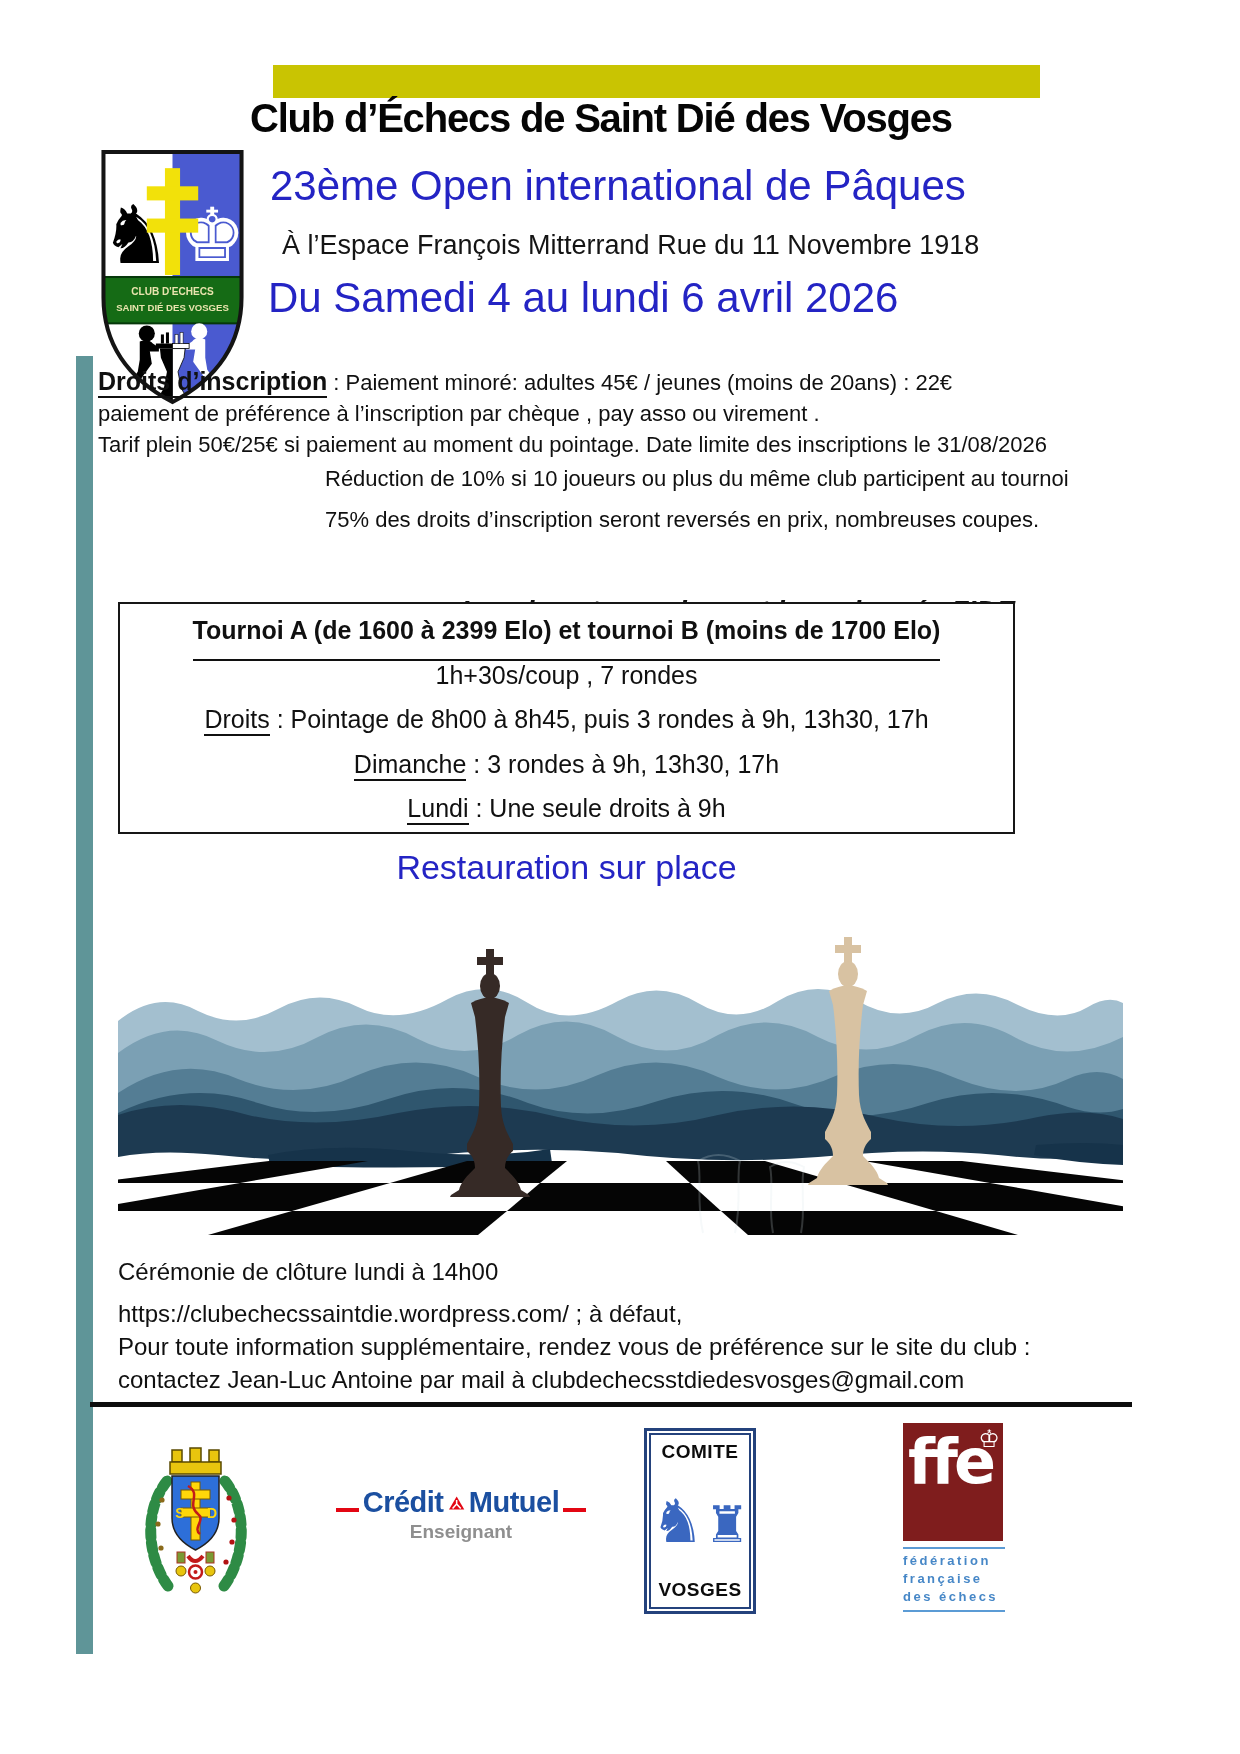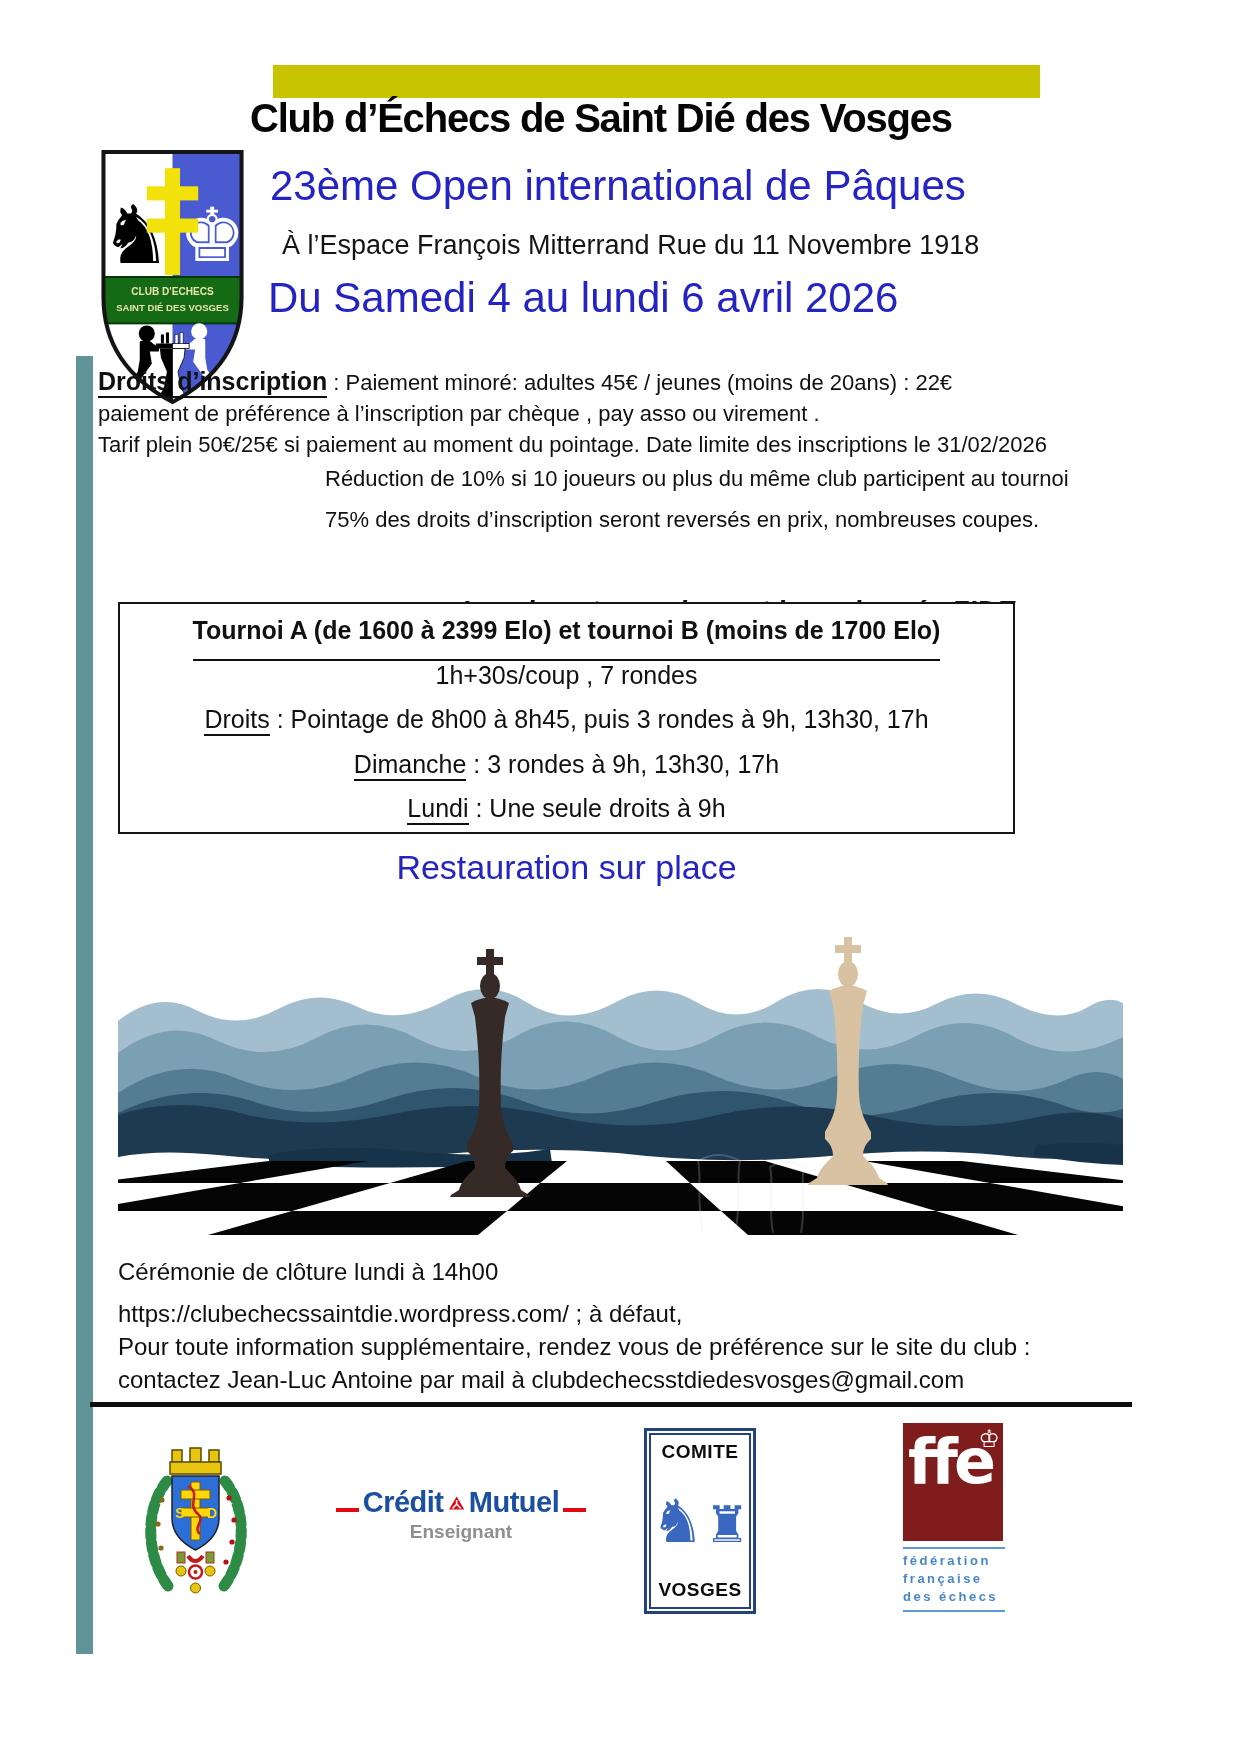--- a/index.html
+++ b/index.html
@@ -107,21 +107,21 @@
 
   <div class="abs event-title">23ème Open international de Pâques</div>
   <div class="abs venue-line">À l’Espace François Mitterrand Rue du 11 Novembre 1918</div>
   <div class="abs date-line">Du Samedi 4 au lundi 6 avril 2026</div>
 
   <div class="abs teal-bar"></div>
 
   <div class="abs insc">
     <div><span class="insc-head">Droits d’inscription</span><span> : Paiement minoré: adultes  45€ / jeunes (moins de 20ans) : 22€</span></div>
     <div>paiement de préférence à l’inscription par chèque , pay asso ou virement .</div>
-    <div>Tarif plein 50€/25€ si paiement au moment du pointage. Date limite des inscriptions le 31/02/2026</div>
+    <div>Tarif plein 50€/25€ si paiement au moment du pointage. Date limite des inscriptions le 31/08/2026</div>
   </div>
 
   <div class="abs indent-line" style="top:466px;">Réduction de 10% si 10 joueurs ou plus du même club participent au tournoi</div>
   <div class="abs indent-line" style="top:507px;">75% des droits d’inscription seront reversés en prix, nombreuses coupes.</div>
 
   <div class="abs fide-line"><span>Les deux tournois sont homologués FIDE</span></div>
 
   <div class="abs tbox">
     <div class="box-line bl-title"><span>Tournoi A (de 1600 à 2399 Elo) et tournoi B (moins de 1700 Elo)</span></div>
     <div class="box-line" style="top:57px;">1h+30s/coup , 7 rondes</div>

